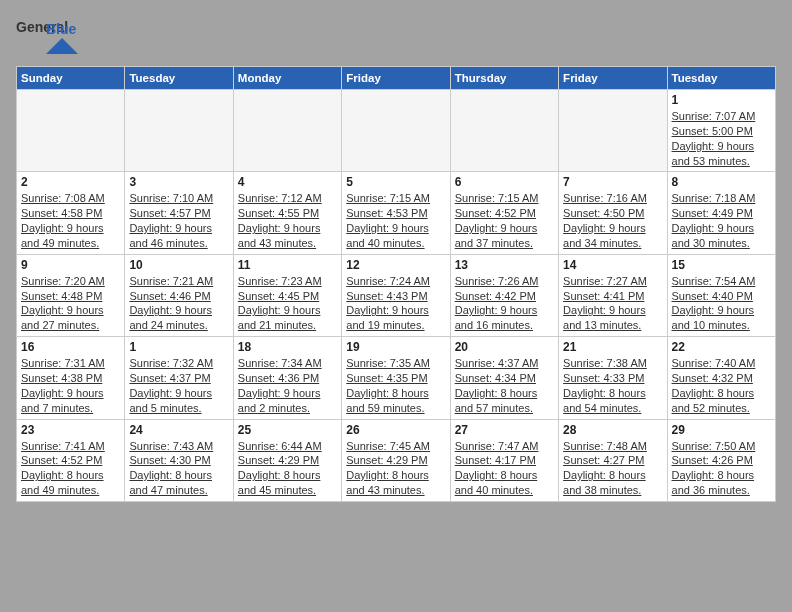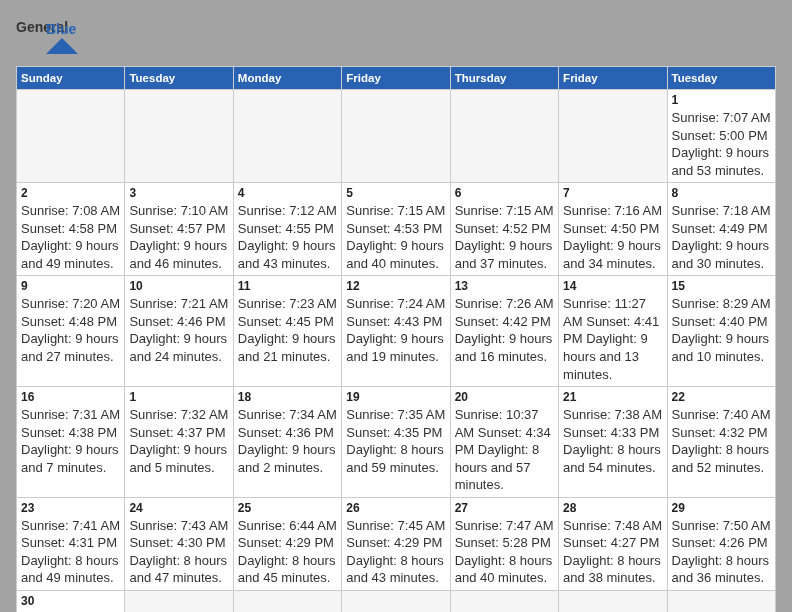--- a/index.html
+++ b/index.html
@@ -67,23 +67,24 @@
       background: #f5f5f5;
     }
     .day-number {
       font-size: 12px;
       font-weight: bold;
       color: #222;
       display: block;
       margin-bottom: 2px;
     }
     .day-info {
-      font-size: 13px;
+      font-size: 11px;
       color: #333;
       line-height: 1.35;
+      text-decoration: underline;
     }
     .last-row td {
       height: 60px;
     }
   </style>
 </head>
 <body>
 
 <div class="page">
   <div class="header">
@@ -197,27 +198,27 @@
 Daylight: 9 hours and 19 minutes.</div>
           </td>
           <td>
             <span class="day-number">13</span>
             <div class="day-info">Sunrise: 7:26 AM
 Sunset: 4:42 PM
 Daylight: 9 hours and 16 minutes.</div>
           </td>
           <td>
             <span class="day-number">14</span>
-            <div class="day-info">Sunrise: 11:27 AM
+            <div class="day-info">Sunrise: 7:27 AM
 Sunset: 4:41 PM
 Daylight: 9 hours and 13 minutes.</div>
           </td>
           <td>
             <span class="day-number">15</span>
-            <div class="day-info">Sunrise: 8:29 AM
+            <div class="day-info">Sunrise: 7:54 AM
 Sunset: 4:40 PM
 Daylight: 9 hours and 10 minutes.</div>
           </td>
         </tr>
         <tr>
           <td>
             <span class="day-number">16</span>
             <div class="day-info">Sunrise: 7:31 AM
 Sunset: 4:38 PM
 Daylight: 9 hours and 7 minutes.</div>
@@ -235,42 +236,42 @@
 Daylight: 9 hours and 2 minutes.</div>
           </td>
           <td>
             <span class="day-number">19</span>
             <div class="day-info">Sunrise: 7:35 AM
 Sunset: 4:35 PM
 Daylight: 8 hours and 59 minutes.</div>
           </td>
           <td>
             <span class="day-number">20</span>
-            <div class="day-info">Sunrise: 10:37 AM
+            <div class="day-info">Sunrise: 4:37 AM
 Sunset: 4:34 PM
 Daylight: 8 hours and 57 minutes.</div>
           </td>
           <td>
             <span class="day-number">21</span>
             <div class="day-info">Sunrise: 7:38 AM
 Sunset: 4:33 PM
 Daylight: 8 hours and 54 minutes.</div>
           </td>
           <td>
             <span class="day-number">22</span>
             <div class="day-info">Sunrise: 7:40 AM
 Sunset: 4:32 PM
 Daylight: 8 hours and 52 minutes.</div>
           </td>
         </tr>
         <tr>
           <td>
             <span class="day-number">23</span>
             <div class="day-info">Sunrise: 7:41 AM
-Sunset: 4:31 PM
+Sunset: 4:52 PM
 Daylight: 8 hours and 49 minutes.</div>
           </td>
           <td>
             <span class="day-number">24</span>
             <div class="day-info">Sunrise: 7:43 AM
 Sunset: 4:30 PM
 Daylight: 8 hours and 47 minutes.</div>
           </td>
           <td>
             <span class="day-number">25</span>
@@ -280,45 +281,31 @@
           </td>
           <td>
             <span class="day-number">26</span>
             <div class="day-info">Sunrise: 7:45 AM
 Sunset: 4:29 PM
 Daylight: 8 hours and 43 minutes.</div>
           </td>
           <td>
             <span class="day-number">27</span>
             <div class="day-info">Sunrise: 7:47 AM
-Sunset: 5:28 PM
+Sunset: 4:17 PM
 Daylight: 8 hours and 40 minutes.</div>
           </td>
           <td>
             <span class="day-number">28</span>
             <div class="day-info">Sunrise: 7:48 AM
 Sunset: 4:27 PM
 Daylight: 8 hours and 38 minutes.</div>
           </td>
           <td>
             <span class="day-number">29</span>
             <div class="day-info">Sunrise: 7:50 AM
 Sunset: 4:26 PM
 Daylight: 8 hours and 36 minutes.</div>
           </td>
-        </tr>
-        <tr class="last-row">
-          <td>
-            <span class="day-number">30</span>
-            <div class="day-info">Sunrise: 7:51 AM
-Sunset: 4:26 PM
-Daylight: 8 hours and 34 minutes.</div>
-          </td>
-          <td class="empty"></td>
-          <td class="empty"></td>
-          <td class="empty"></td>
-          <td class="empty"></td>
-          <td class="empty"></td>
-          <td class="empty"></td>
         </tr>
       </tbody>
   </table>
 </div>
 
 </body></html>

